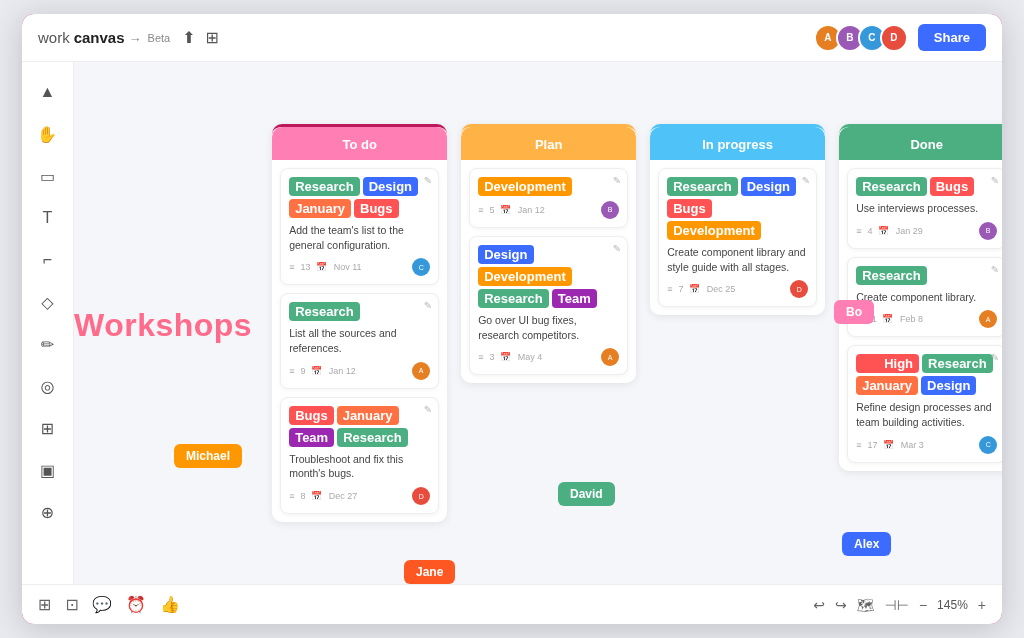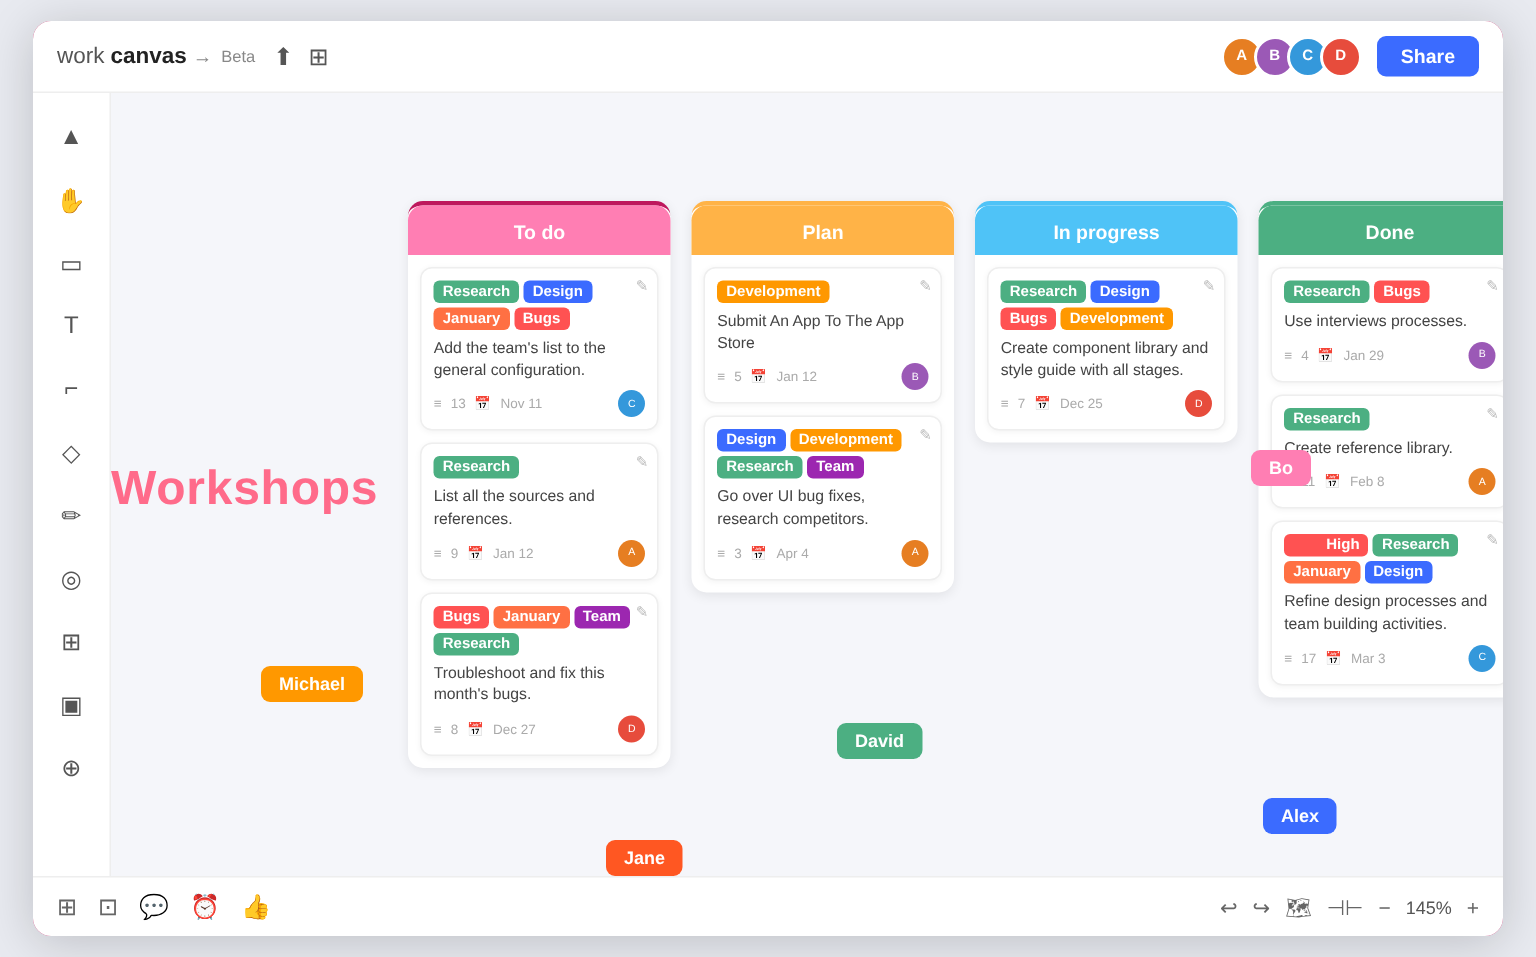--- a/index.html
+++ b/index.html
@@ -194,21 +194,21 @@
       color: #bbb;
       cursor: pointer;
     }
     .tags {
       display: flex;
       flex-wrap: wrap;
       gap: 3px;
       margin-bottom: 5px;
     }
     .tag {
-      font-size: 10px;
+      font-size: 13px;
       font-weight: 600;
       border-radius: 4px;
       padding: 2px 6px;
       color: #fff;
     }
     .tag-research { background: #4caf82; }
     .tag-design { background: #3b6bff; }
     .tag-january { background: #ff7043; }
     .tag-bugs { background: #ff5252; }
     .tag-development { background: #ff9800; }
@@ -396,21 +396,20 @@
         </div>
 
         <div class="kanban-col col-plan">
           <div class="col-header" style="background:#ffb347;">Plan</div>
           <div class="col-body">
             <div class="card">
               <span class="card-edit">✎</span>
               <div class="tags">
                 <span class="tag tag-development">Development</span>
               </div>
-              <div class="card-text">Submit An App To The App Store</div>
               <div class="card-footer">
                 <span>≡</span>
                 <span>5</span>
                 <span>📅</span>
                 <span>Jan 12</span>
                 <div class="card-footer-avatar" style="background:#9b59b6;">B</div>
               </div>
             </div>
             <div class="card">
               <span class="card-edit">✎</span>
@@ -418,21 +417,21 @@
                 <span class="tag tag-design">Design</span>
                 <span class="tag tag-development">Development</span>
                 <span class="tag tag-research">Research</span>
                 <span class="tag tag-team">Team</span>
               </div>
               <div class="card-text">Go over UI bug fixes, research competitors.</div>
               <div class="card-footer">
                 <span>≡</span>
                 <span>3</span>
                 <span>📅</span>
-                <span>Apr 4</span>
+                <span>May 4</span>
                 <div class="card-footer-avatar" style="background:#e67e22;">A</div>
               </div>
             </div>
           </div>
         </div>
 
         <div class="kanban-col col-inprogress">
           <div class="col-header" style="background:#4fc3f7;">In progress</div>
           <div class="col-body">
             <div class="card">
@@ -471,21 +470,21 @@
                 <span>📅</span>
                 <span>Jan 29</span>
                 <div class="card-footer-avatar" style="background:#9b59b6;">B</div>
               </div>
             </div>
             <div class="card">
               <span class="card-edit">✎</span>
               <div class="tags">
                 <span class="tag tag-research">Research</span>
               </div>
-              <div class="card-text">Create reference library.</div>
+              <div class="card-text">Create component library.</div>
               <div class="card-footer">
                 <span>≡</span>
                 <span>11</span>
                 <span>📅</span>
                 <span>Feb 8</span>
                 <div class="card-footer-avatar" style="background:#e67e22;">A</div>
               </div>
             </div>
             <div class="card">
               <span class="card-edit">✎</span>

